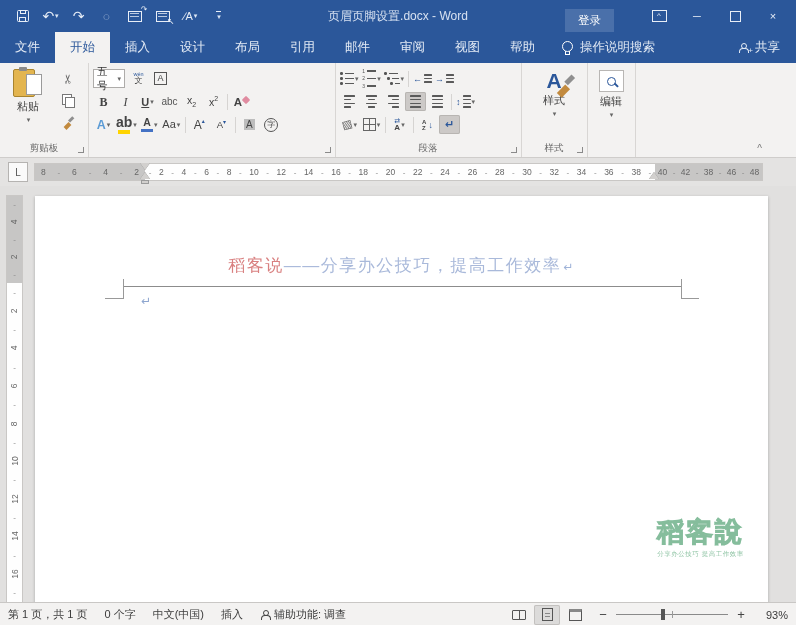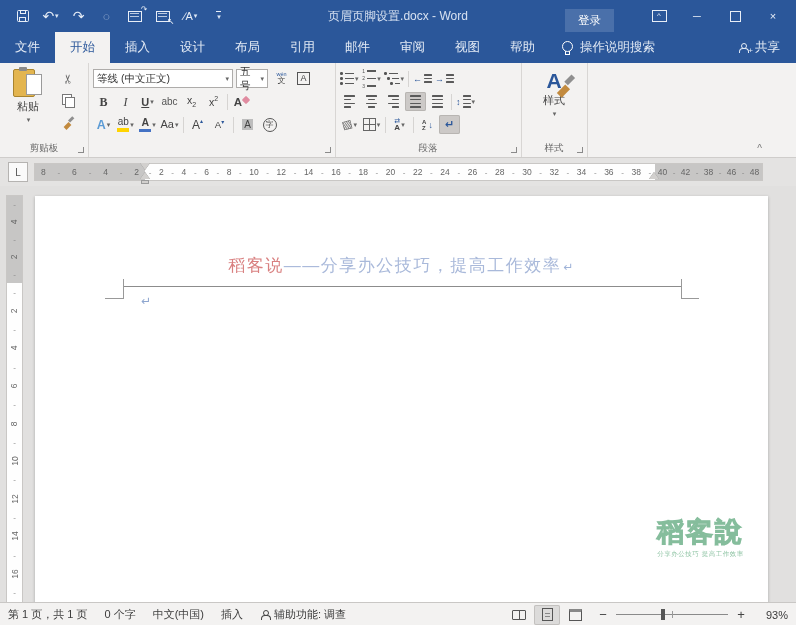--- a/index.html
+++ b/index.html
@@ -82,21 +82,21 @@
   .strike{text-decoration:line-through;font-size:10px;color:#555}
   .xy{font-size:10.5px}.xy sub,.xy sup{font-size:7px}
   .clrA{font-size:11.5px;font-weight:600}
   .i-eraser{display:inline-block;width:6px;height:6px;background:#e08ba0;transform:rotate(45deg);margin:0 0 3px -1px;border-radius:1px}
   .i-pinyin{display:inline-flex;flex-direction:column;align-items:center;line-height:1}
   .i-pinyin i{font-size:5.5px;color:#2b579a}.i-pinyin b{font-size:8px;font-weight:400}
   .i-sq{display:inline-block;border:1px solid #555;font-size:9px;line-height:1;padding:1px 2.5px;font-weight:400}
   .i-fxA{color:#5b9bd5;font-size:12.5px;font-weight:700}
   .stk{display:inline-flex;flex-direction:column;align-items:center;line-height:1}
   .stk u{display:block;width:12px;height:3.5px;margin-top:1px;text-decoration:none}
-  .hlab{font-size:10px;font-style:italic;font-weight:400}
+  .hlab{font-size:14px;font-style:italic;font-weight:700}
   .fcA{font-size:10.5px;font-weight:600}
   .gf{font-size:12px;display:inline-flex;align-items:flex-start}
   .gf i{font-size:6px;color:#2b579a;margin-top:-1px}
   .gf.sm{font-size:9.5px}
   .i-shade{background:#bdbdbd;padding:0 2.5px;font-size:10px;font-weight:400}
   .i-circ{display:inline-block;border:1px solid #555;border-radius:50%;font-size:8px;line-height:1;padding:2px;font-weight:400}
   .bars{display:inline-flex;flex-direction:column;gap:2.2px}
   .bars i{height:1.5px;background:#5a5a5a;border-radius:.5px;display:block}
   .lst{display:inline-flex;flex-direction:column;gap:2.5px}
   .lrow{display:flex;align-items:center;gap:2px}
@@ -281,24 +281,20 @@
           <span class="btn" data-name="format-painter-icon">
             <s class="i-brush"></s>
           </span>
         </div>
       <div class="grp-label" data-name="clipboard-group-label">剪贴板</div>
       <span class="launch" data-name="clipboard-dialog-launcher"></span>
     </div>
 
     <div class="grp" id="g-font" data-name="font-group">
       <div class="frow1" data-name="font-row-1">
-        <div class="combo cname" data-name="font-name-combo">
-          <span data-name="font-name-value">等线 (中文正文)</span>
-          <em class="dd" data-name="chevron-down-icon">▾</em>
-        </div>
         <div class="combo csize" data-name="font-size-combo">
           <span data-name="font-size-value">五号</span>
           <em class="dd" data-name="chevron-down-icon">▾</em>
         </div>
         <span style="display:flex;gap:1px" data-name="font-row1-buttons">
             <span class="btn" data-name="phonetic-guide-icon">
               <span class="i-pinyin">
                 <i>wén</i>
                 <b>文</b>
               </span>
@@ -548,20 +544,29 @@
           <b class="bigA">A</b>
             <s class="i-brush big"></s>
         </span>
         <span data-name="styles-label">样式</span>
         <em class="dd" data-name="chevron-down-icon">▾</em>
       </div>
       <div class="grp-label" data-name="styles-group-label">样式</div>
       <span class="launch" data-name="styles-dialog-launcher"></span>
     </div>
 
+    <div class="grp" id="g-edit" data-name="editing-group">
+      <div class="edit-btn" data-name="editing-group-button">
+        <span class="find-box" data-name="find-icon">
+            <s class="i-search"></s>
+          </span>
+        <span data-name="editing-label">编辑</span>
+        <em class="dd" data-name="chevron-down-icon">▾</em>
+      </div>
+    </div>
 
     <span class="collapse" data-name="collapse-ribbon-icon">^</span>
   </div>
 
   <div class="rulerbar" data-name="ruler-bar">
     <span class="tabsel" data-name="tab-stop-selector">L</span>
     <div class="hruler" data-name="horizontal-ruler">
       <div class="hseg gray hl" data-name="ruler-left-margin">
           <b class="num" data-name="ruler-number">8</b>
           <s class="dash" data-name="ruler-tick">-</s>

